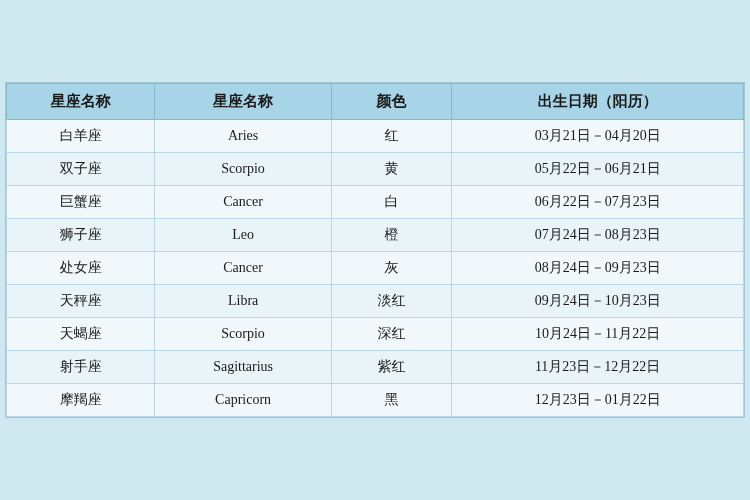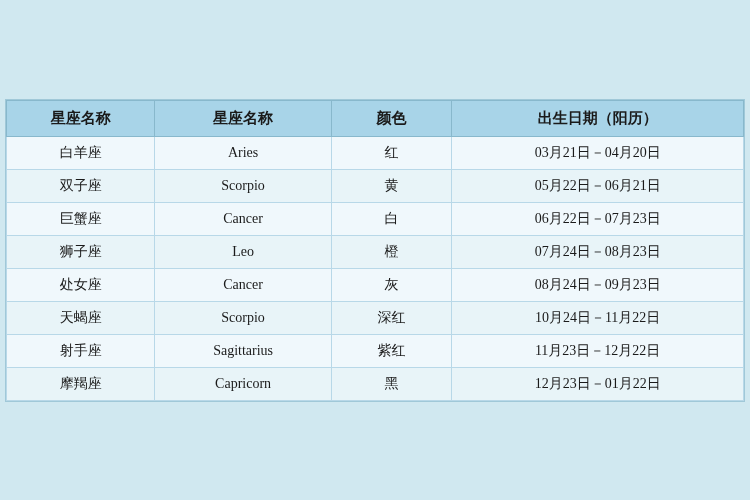--- a/index.html
+++ b/index.html
@@ -104,20 +104,26 @@
           <td>橙</td>
           <td>07月24日－08月23日</td>
         </tr>
         <tr>
           <td>处女座</td>
           <td>Cancer</td>
           <td>灰</td>
           <td>08月24日－09月23日</td>
         </tr>
         <tr>
+          <td>天秤座</td>
+          <td>Libra</td>
+          <td>淡红</td>
+          <td>09月24日－10月23日</td>
+        </tr>
+        <tr>
           <td>天蝎座</td>
           <td>Scorpio</td>
           <td>深红</td>
           <td>10月24日－11月22日</td>
         </tr>
         <tr>
           <td>射手座</td>
           <td>Sagittarius</td>
           <td>紫红</td>
           <td>11月23日－12月22日</td>

